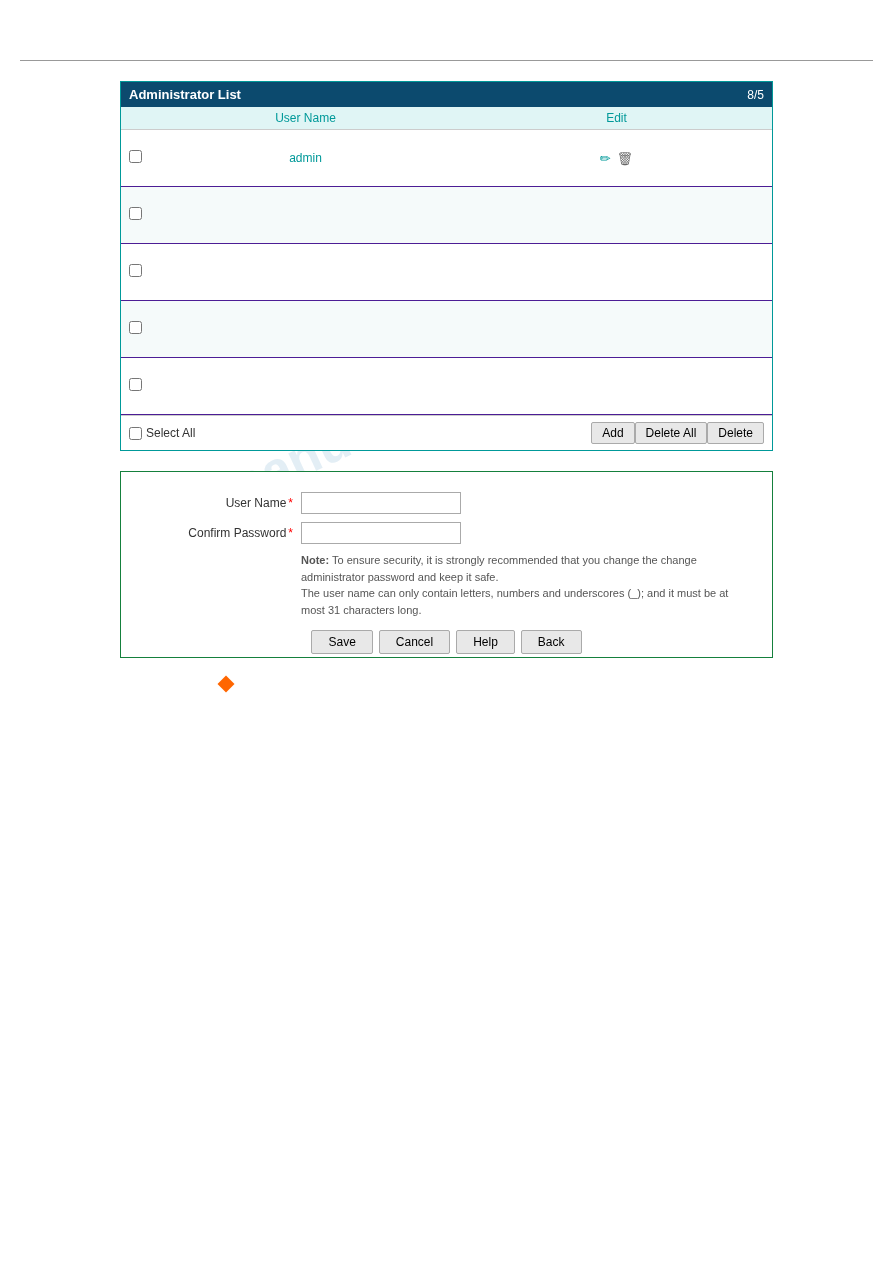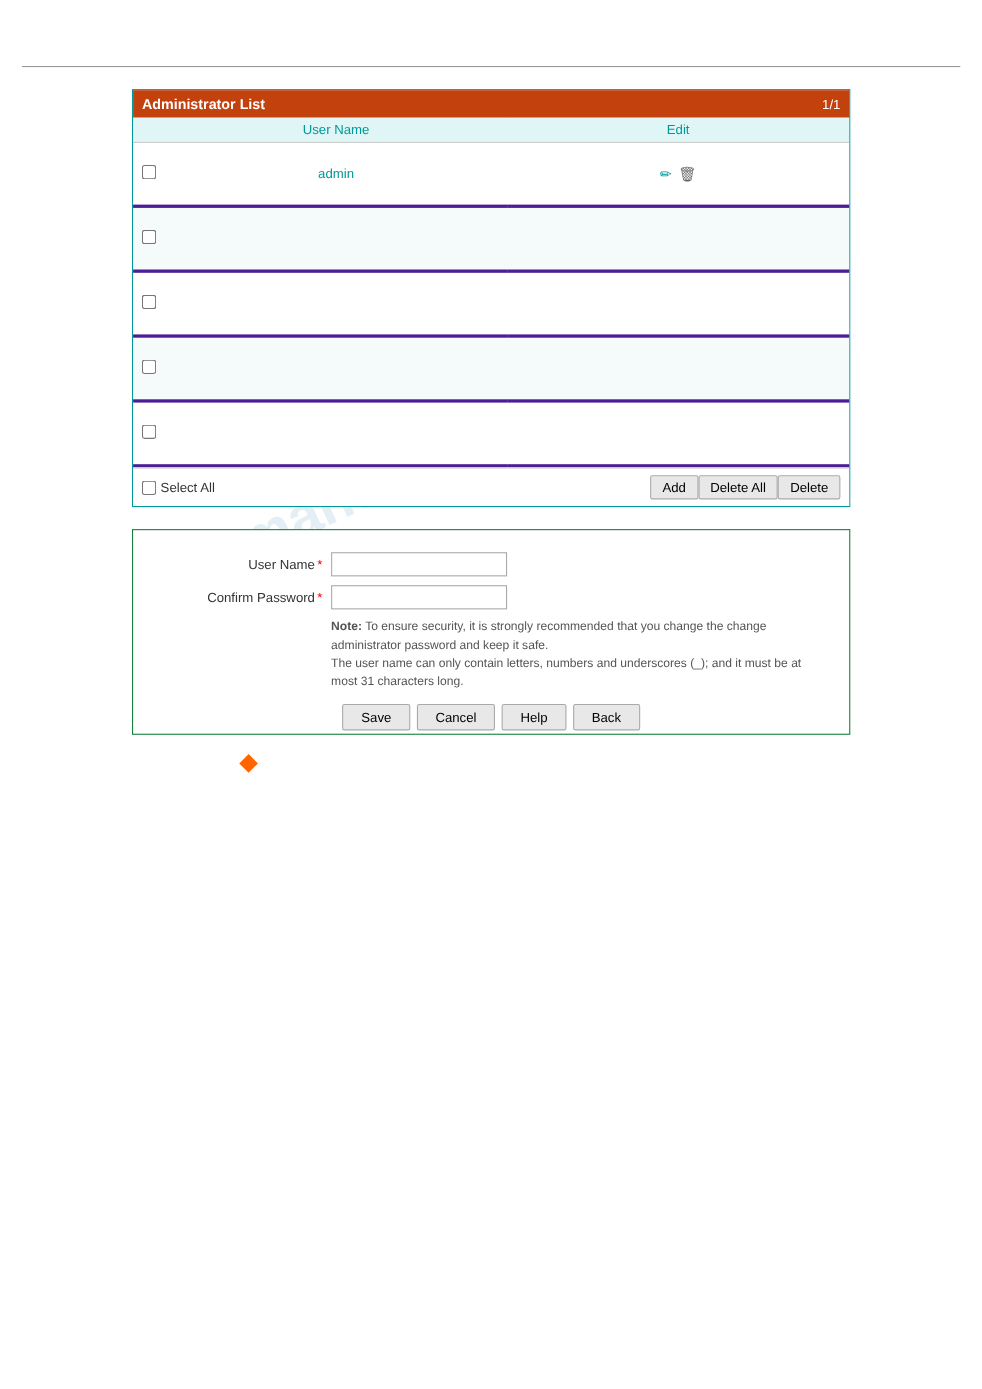--- a/index.html
+++ b/index.html
@@ -46,21 +46,21 @@
       padding: 0 100px;
     }
 
     
     .admin-list-panel {
       border: 1px solid #009999;
       margin-bottom: 0;
     }
 
     .admin-list-header {
-      background: #c2410c;
+      background: #0c4a6e;
       color: #fff;
       font-weight: bold;
       font-size: 13px;
       padding: 5px 8px;
       display: flex;
       justify-content: space-between;
       align-items: center;
     }
 
     .admin-list-header .page-indicator {
@@ -139,21 +139,21 @@
       font-weight: normal;
       font-size: 12px;
       border-bottom: 1px solid #ccc;
     }
 
     .admin-table th.col-username { width: 50%; }
     .admin-table th.col-edit { width: 50%; }
 
     .admin-table td {
       padding: 20px 8px;
-      border-bottom: 3px solid #4c1d95;
+      border-bottom: 1px solid #4c1d95;
       text-align: center;
       font-size: 12px;
       height: 24px;
     }
 
     .admin-table tr:nth-child(odd) td {
       background: #fff;
     }
 
     .admin-table tr:nth-child(even) td {
@@ -312,21 +312,21 @@
   <div class="top-divider"></div>
 
   <div class="watermark">manualshjive.com</div>
 
   <div class="content-area">
 
     <div class="admin-list-panel">
 
       <div class="admin-list-header">
         <span>Administrator List</span>
-        <span class="page-indicator">1/1</span>
+        <span class="page-indicator">8/5</span>
       </div>
 
 
       <table class="admin-table">
         <thead>
           <tr>
             <th style="width:24px;"></th>
             <th class="col-username">User Name</th>
             <th class="col-edit">Edit</th>
           </tr>

